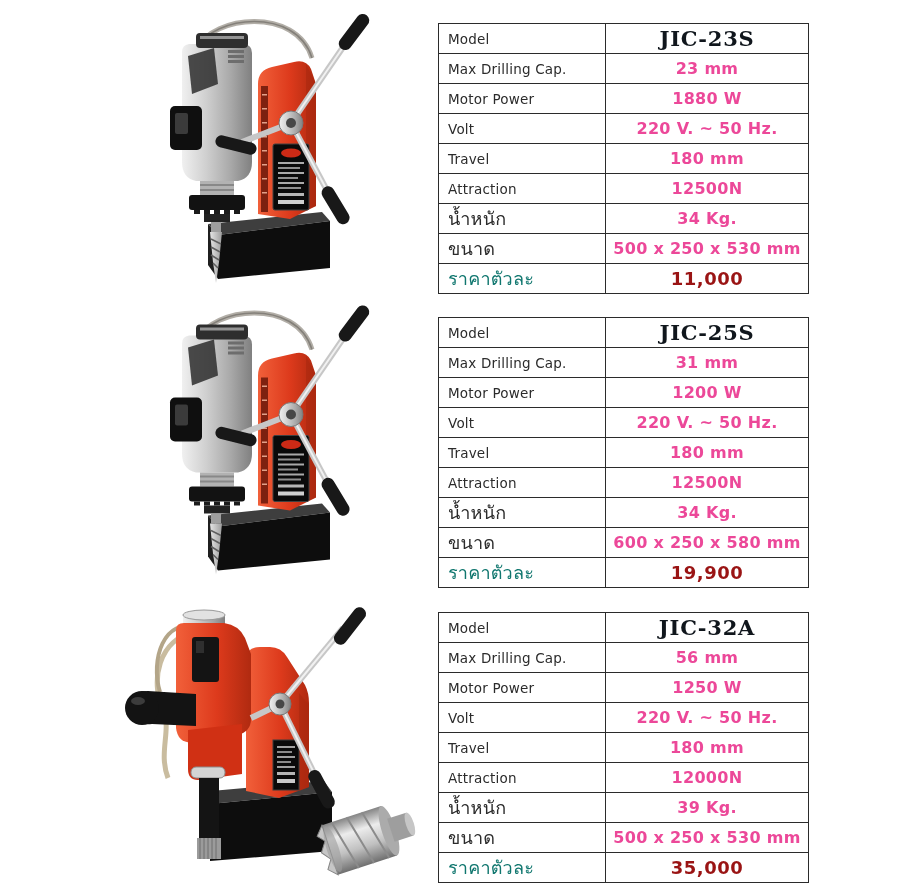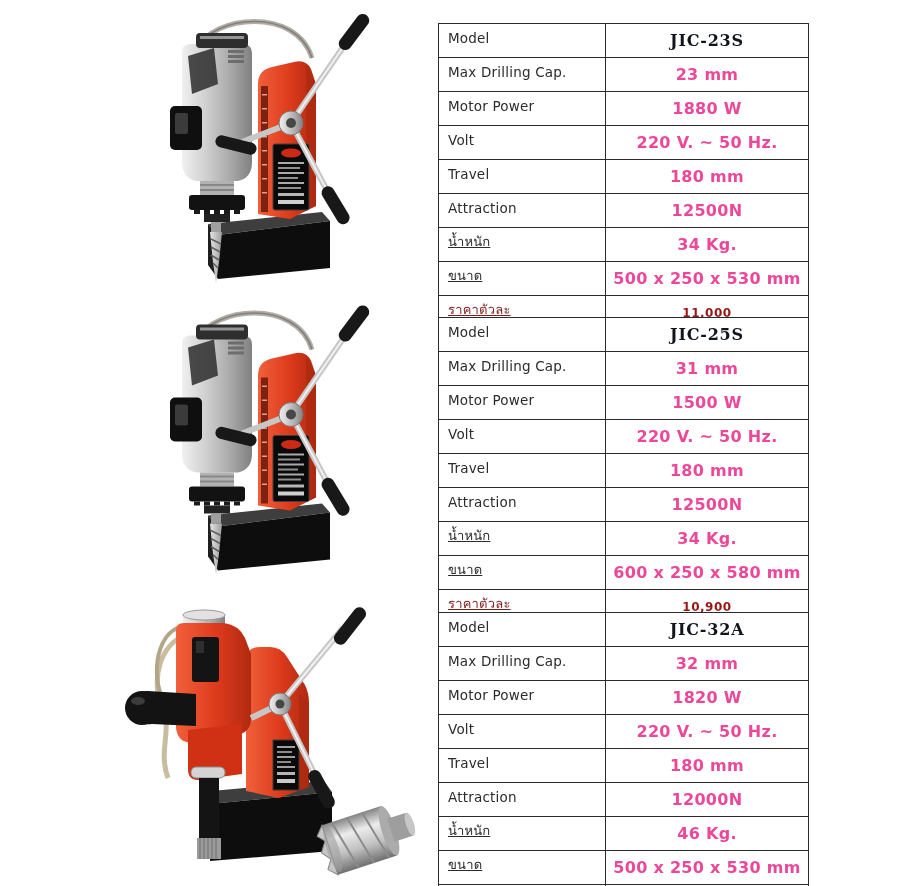--- a/index.html
+++ b/index.html
@@ -32,43 +32,43 @@
     border: 1px solid #2b2b2b;
     height: 27px;
     overflow: hidden;
     white-space: nowrap;
     vertical-align: middle;
   }
   col.c-lbl { width: 167px; }
   col.c-val { width: 203px; }
 
   td.lbl {
-    padding: 0 6px 6px 9px;
+    padding: 0 6px 0 9px;
     font-size: 13.5px;
     color: #2b2b2b;
     letter-spacing: 0.2px;
   }
-  td.lbl.thai { font-size: 13px; text-decoration: underline; }
-  td.lbl.price-lbl { color: #7f1d1d; }
+  td.lbl.thai { font-size: 18px; }
+  td.lbl.price-lbl { color: #0f766e; }
 
   td.val {
     text-align: center;
     font-weight: bold;
     font-size: 16px;
     color: #ec4899;
     letter-spacing: 0.3px;
   }
   td.val.model {
     font-family: "DejaVu Serif", "Liberation Serif", serif;
-    font-size: 16px;
+    font-size: 21px;
     color: #10161c;
     letter-spacing: 0.8px;
   }
   td.val.price {
-    font-size: 12px;
+    font-size: 18px;
     color: #9a1414;
     letter-spacing: 0.5px;
   }
   svg { display: block; }
 </style>
 </head>
 <body>
 
 <svg width="0" height="0" style="position:absolute" aria-hidden="true">
   <defs>
@@ -234,21 +234,21 @@
       <tr>
         <td class="lbl">Model</td>
         <td class="val model">JIC-25S</td>
       </tr>
       <tr>
         <td class="lbl">Max Drilling Cap.</td>
         <td class="val">31 mm</td>
       </tr>
       <tr>
         <td class="lbl">Motor Power</td>
-        <td class="val">1500 W</td>
+        <td class="val">1200 W</td>
       </tr>
       <tr>
         <td class="lbl">Volt</td>
         <td class="val">220 V. ~ 50 Hz.</td>
       </tr>
       <tr>
         <td class="lbl">Travel</td>
         <td class="val">180 mm</td>
       </tr>
       <tr>
@@ -258,21 +258,21 @@
       <tr>
         <td class="lbl thai">น้ำหนัก</td>
         <td class="val">34 Kg.</td>
       </tr>
       <tr>
         <td class="lbl thai">ขนาด</td>
         <td class="val">600 x 250 x 580 mm</td>
       </tr>
       <tr>
         <td class="lbl thai price-lbl">ราคาตัวละ</td>
-        <td class="val price">10,900</td>
+        <td class="val price">19,900</td>
       </tr>
     </tbody>
   </table>
 
   <figure class="photo photo-3">
     <svg width="338" height="280" viewBox="0 0 338 280" xmlns="http://www.w3.org/2000/svg" xmlns:xlink="http://www.w3.org/1999/xlink">
       <g id="drillB">
 
         <path d="M96,30 C58,36 50,80 63,108 C72,128 58,150 68,176" fill="none" stroke="#c9bc9f" stroke-width="5"></path>
         <path d="M98,26 C64,14 50,58 60,90" fill="none" stroke="#b3a588" stroke-width="4"></path>
@@ -338,41 +338,41 @@
         <col class="c-lbl">
         <col class="c-val">
       </colgroup>
     <tbody>
       <tr>
         <td class="lbl">Model</td>
         <td class="val model">JIC-32A</td>
       </tr>
       <tr>
         <td class="lbl">Max Drilling Cap.</td>
-        <td class="val">32 mm</td>
+        <td class="val">56 mm</td>
       </tr>
       <tr>
         <td class="lbl">Motor Power</td>
-        <td class="val">1820 W</td>
+        <td class="val">1250 W</td>
       </tr>
       <tr>
         <td class="lbl">Volt</td>
         <td class="val">220 V. ~ 50 Hz.</td>
       </tr>
       <tr>
         <td class="lbl">Travel</td>
         <td class="val">180 mm</td>
       </tr>
       <tr>
         <td class="lbl">Attraction</td>
         <td class="val">12000N</td>
       </tr>
       <tr>
         <td class="lbl thai">น้ำหนัก</td>
-        <td class="val">46 Kg.</td>
+        <td class="val">39 Kg.</td>
       </tr>
       <tr>
         <td class="lbl thai">ขนาด</td>
         <td class="val">500 x 250 x 530 mm</td>
       </tr>
       <tr>
         <td class="lbl thai price-lbl">ราคาตัวละ</td>
         <td class="val price">35,000</td>
       </tr>
     </tbody>

